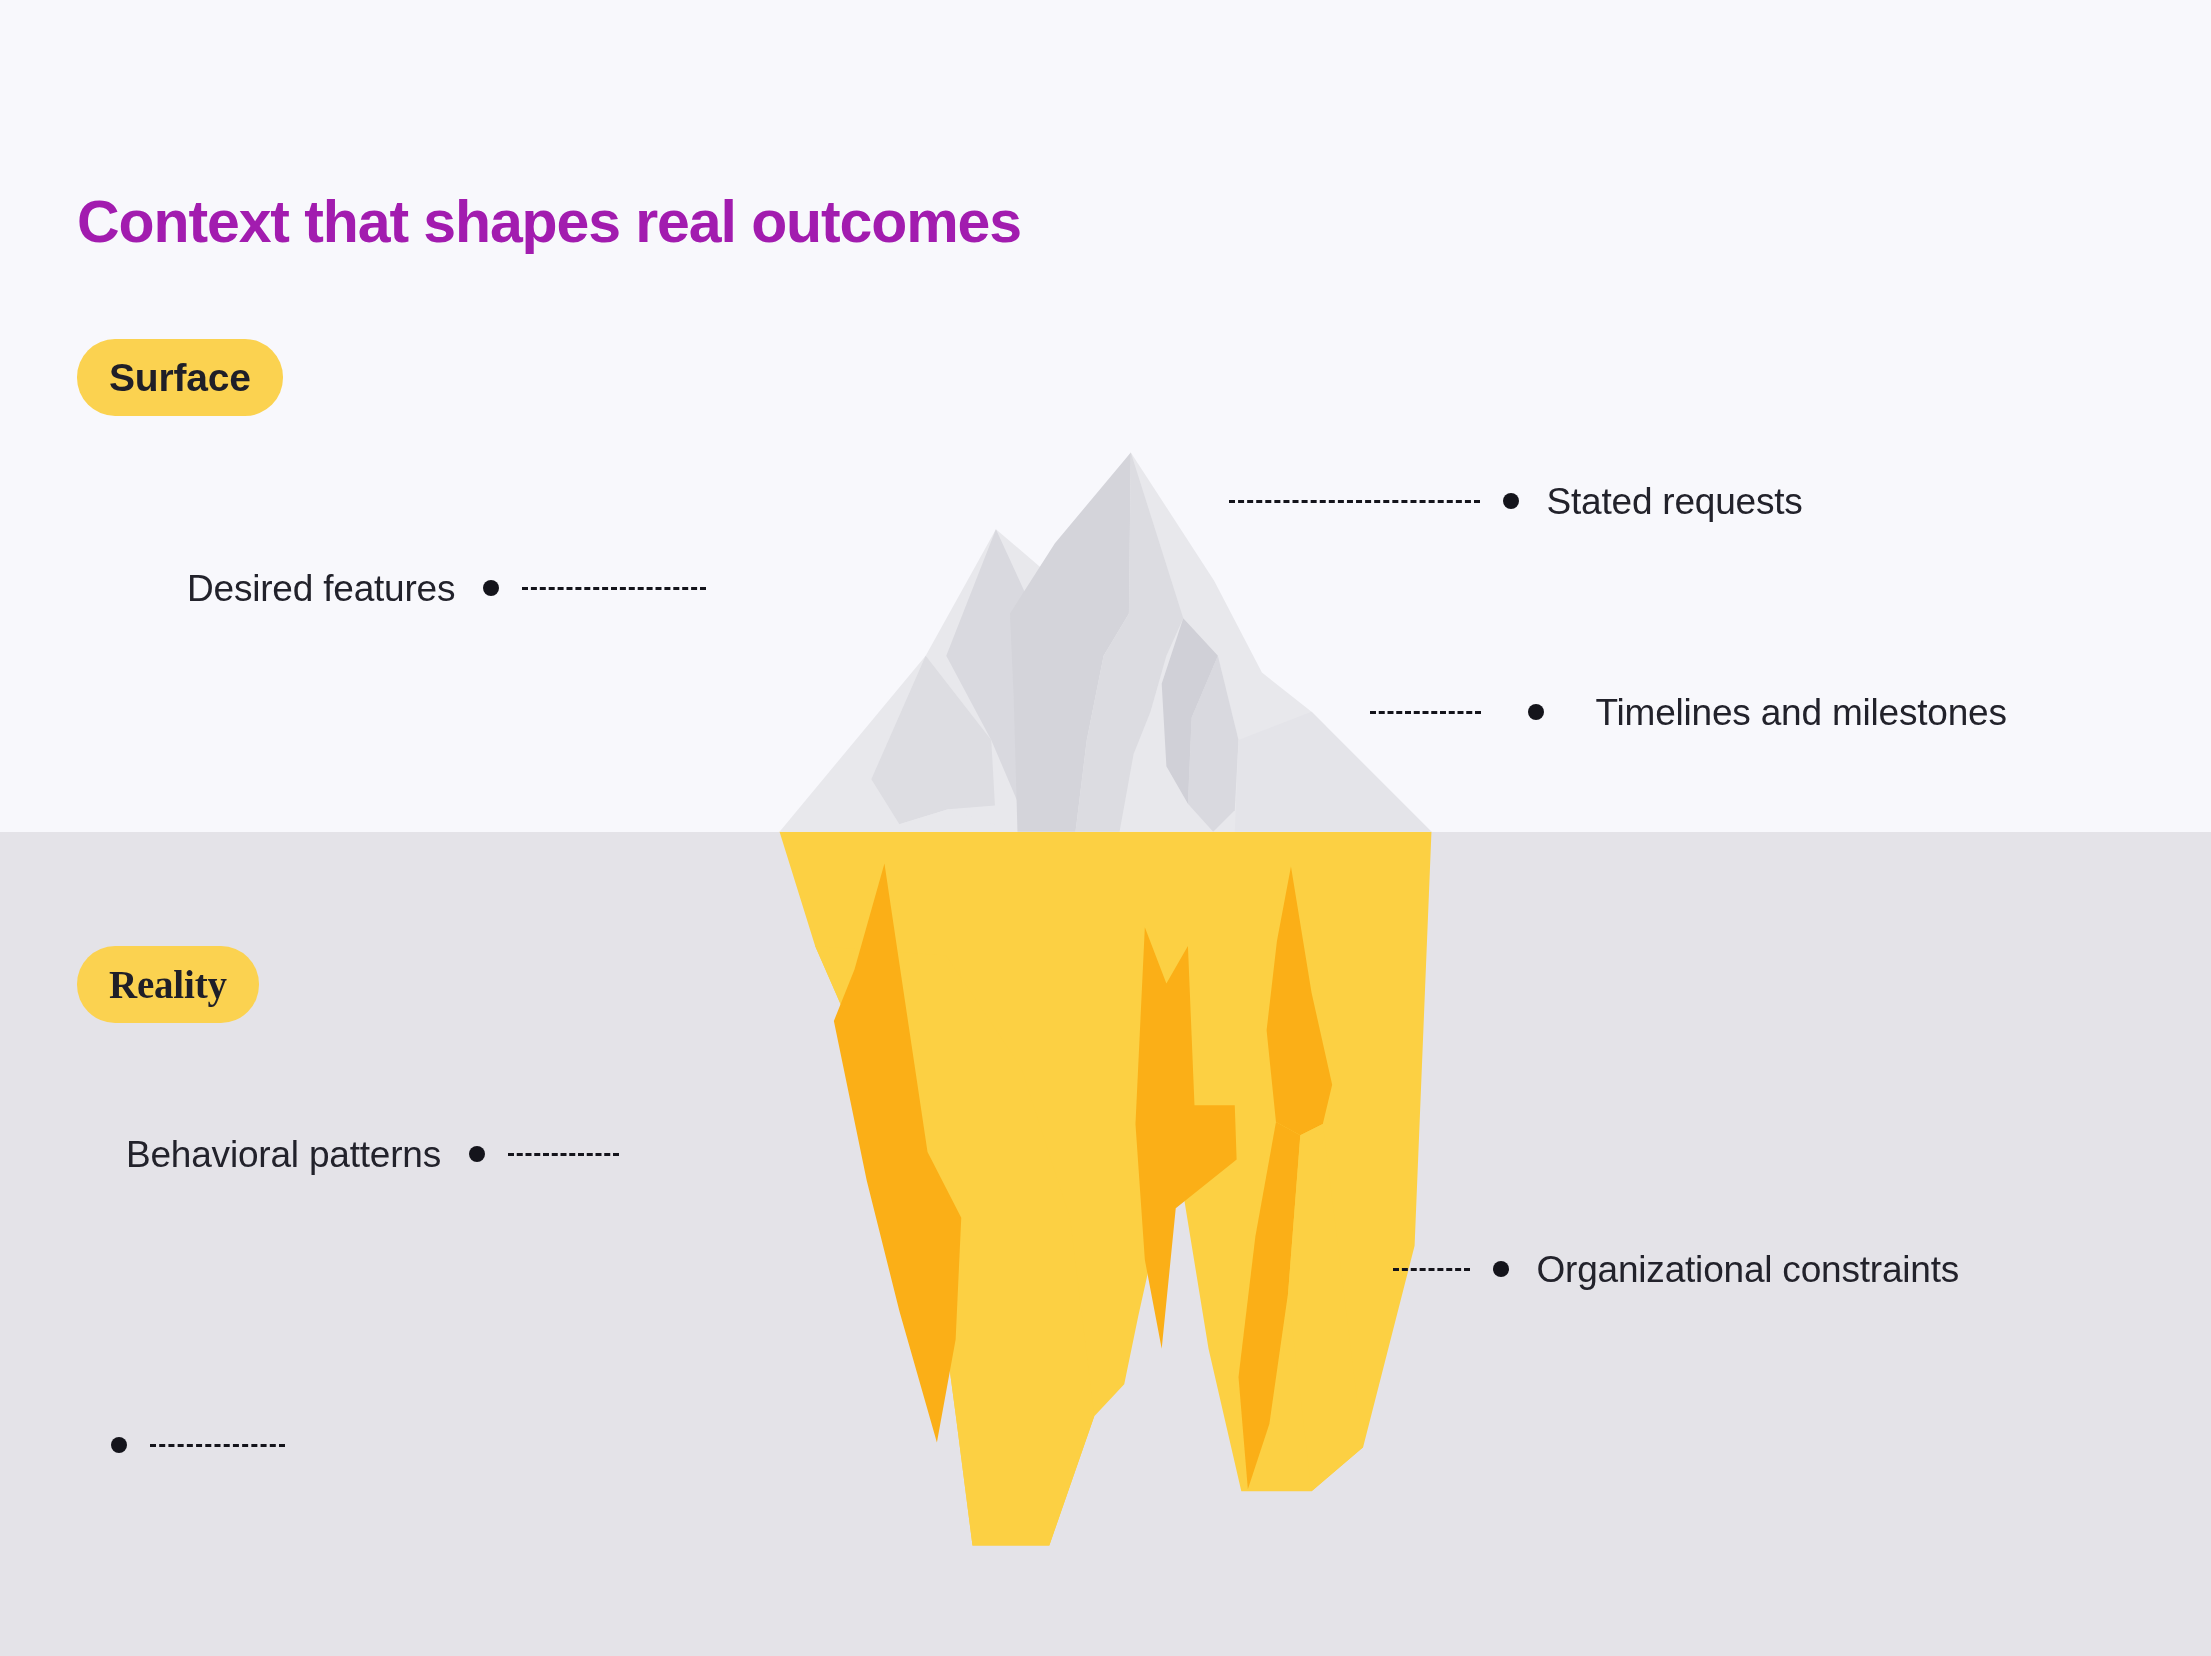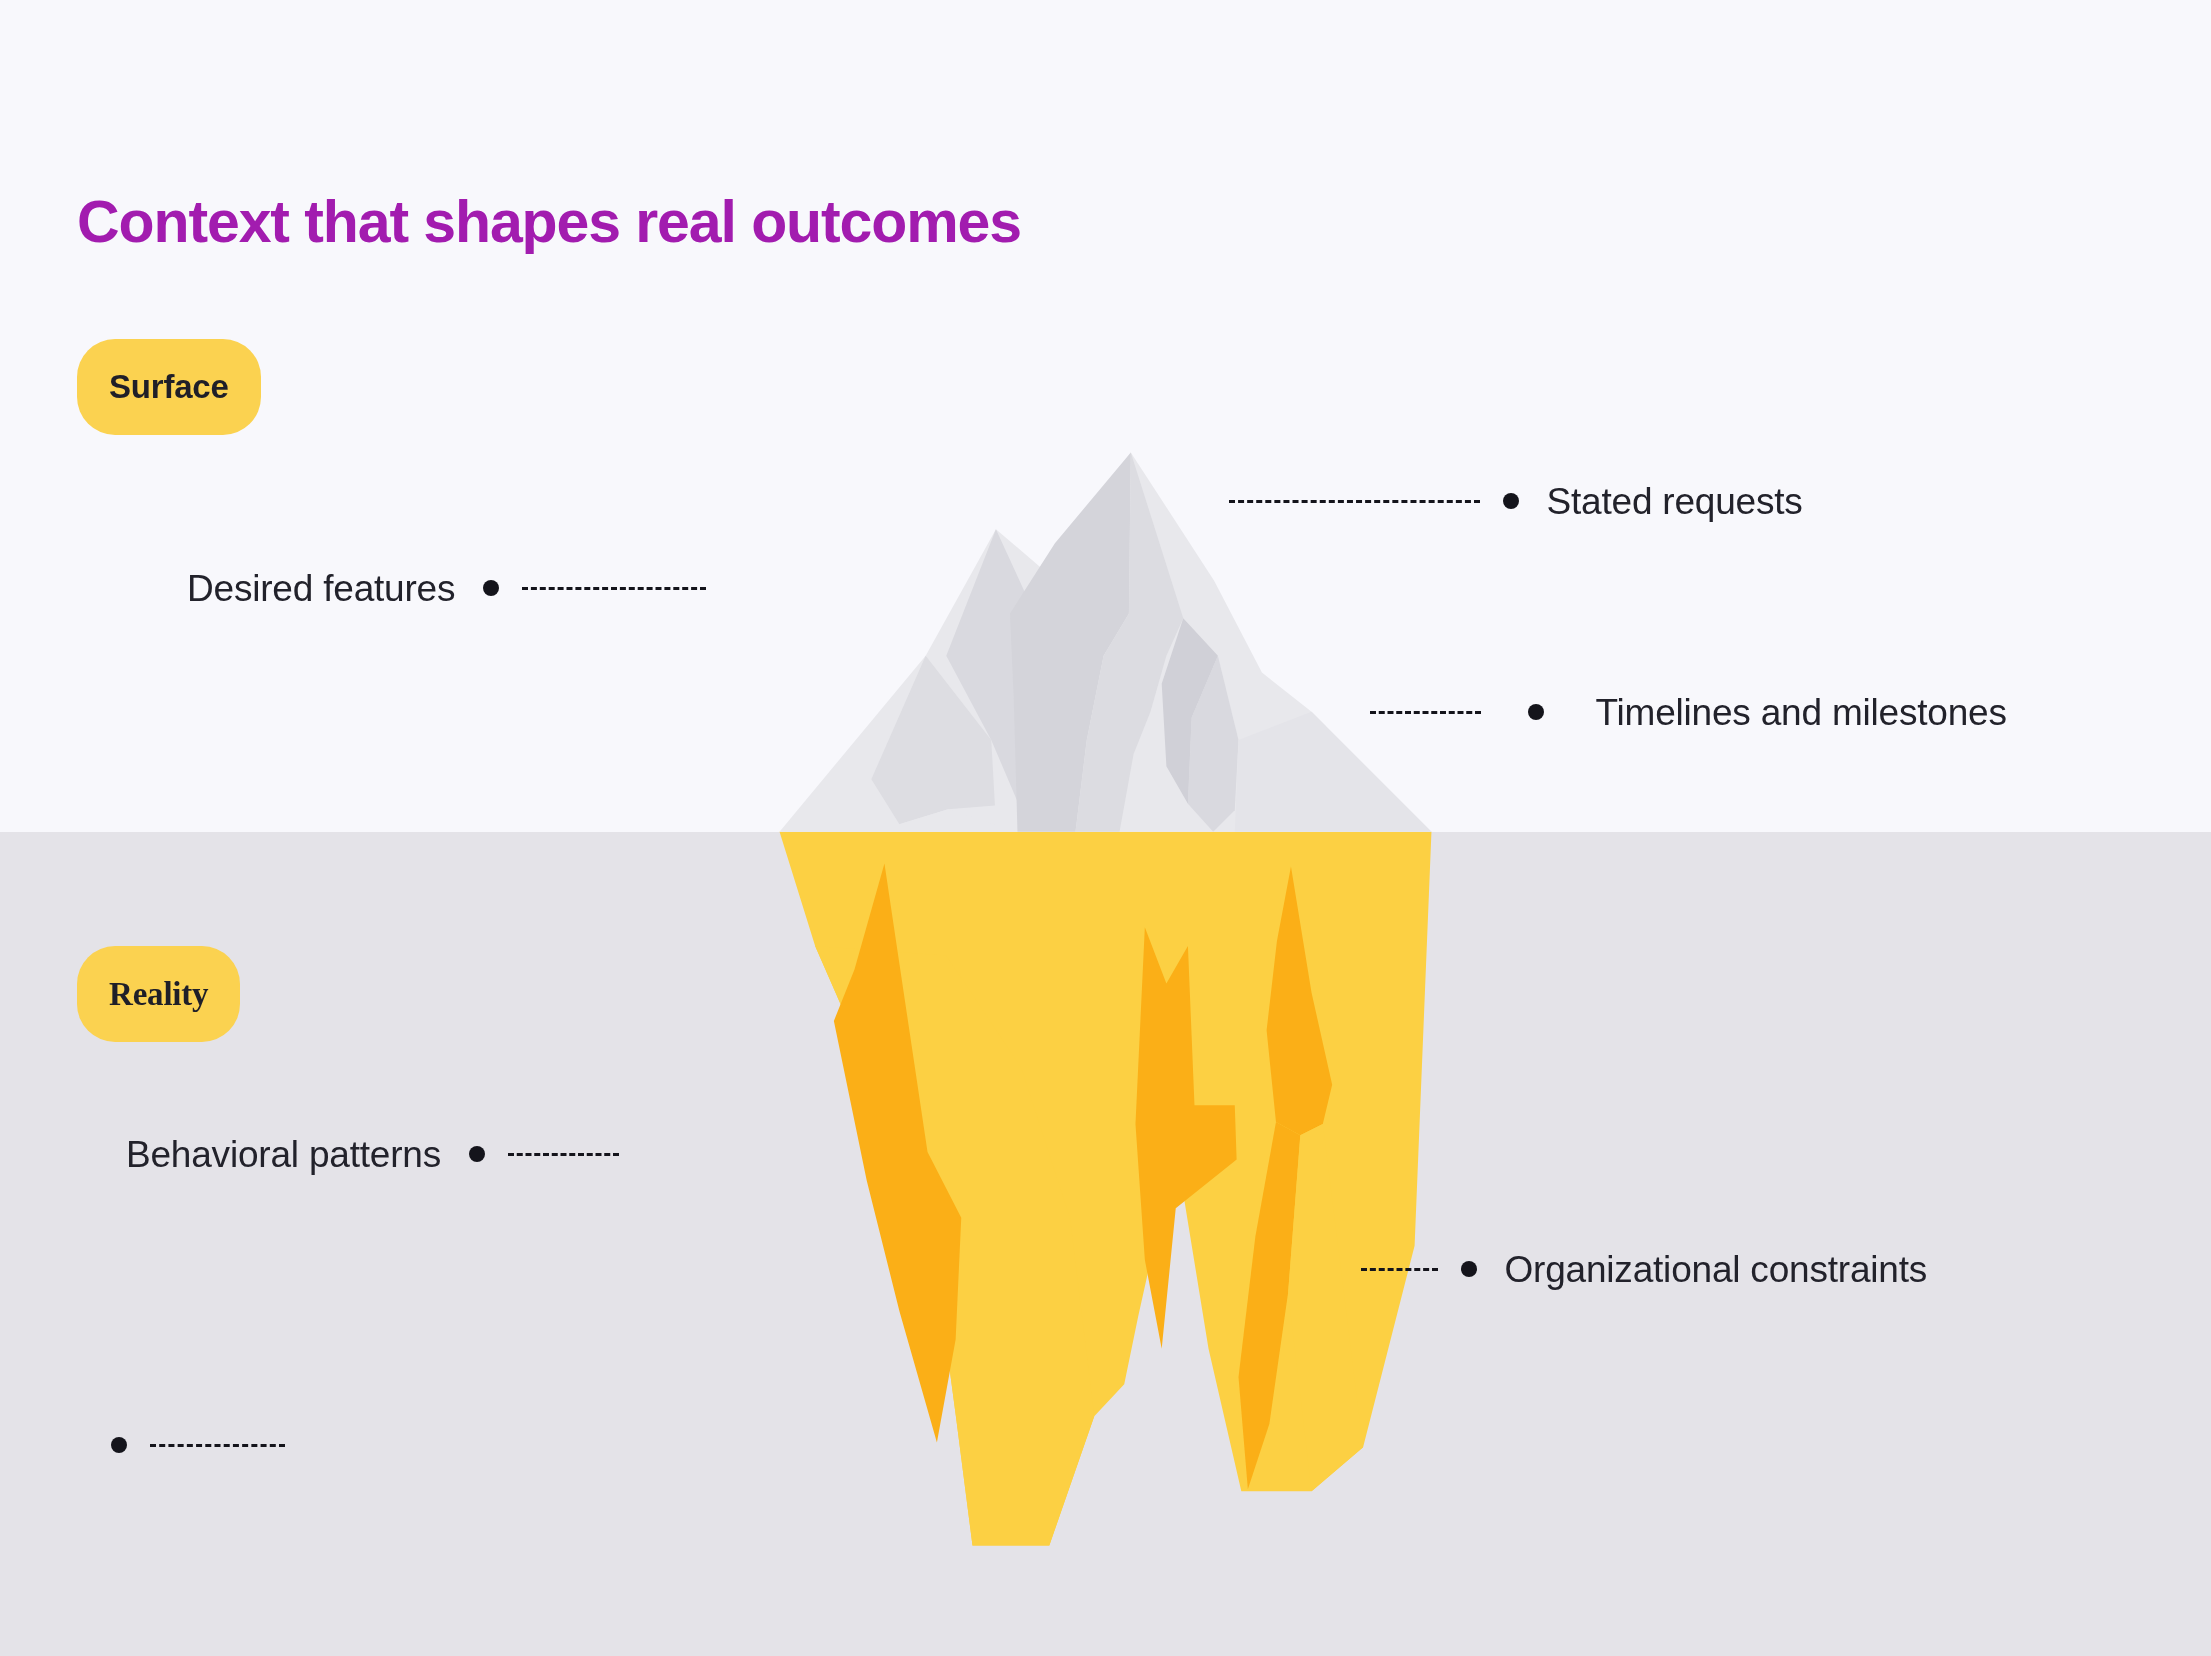--- a/index.html
+++ b/index.html
@@ -51,26 +51,26 @@
     color: #a21caf;
     white-space: nowrap;
   }
 
   
   .pill {
     position: absolute;
     display: inline-flex;
     align-items: center;
     justify-content: center;
-    height: 96px;
+    height: 77px;
     padding: 0 32px;
     border-radius: 38px;
     background: #fbd250;
     color: #1f1f28;
-    font-size: 33px;
+    font-size: 39px;
     font-weight: 700;
     letter-spacing: -0.2px;
     white-space: nowrap;
     box-sizing: border-box;
   }
   #pill-surface { left: 77px; top: 339px; }
   #pill-reality { left: 77px; top: 946px; font-family: Liberation Serif, serif; }
 
   
   #iceberg-svg {
@@ -119,21 +119,21 @@
   
   .callout.right .callout-dot   { margin-left: 22.5px; margin-right: 28px; }
 
   
   #callout-desired-features  { left: 178px; top: 560px; margin-left: 9px; }
   #callout-behavioral        { left: 126px; top: 1126px; }
   #callout-accumulated       { left: 111px; top: 1417px; }
 
   #callout-stated-requests   { left: 1229px; top: 473px; }
   #callout-timelines         { left: 1370px; top: 684px; gap: 24px; }
-  #callout-organizational    { left: 1361px; top: 1241px; text-align: right; }
+  #callout-organizational    { left: 1393px; top: 1241px; text-align: right; }
 </style>
 </head>
 <body>
 
 <div id="stage">
 
   <div class="band" id="band-surface"></div>
   <div class="band" id="band-reality"></div>
 
   <svg id="iceberg-svg" viewBox="0 0 2360 1768" xmlns="http://www.w3.org/2000/svg" aria-hidden="true">

